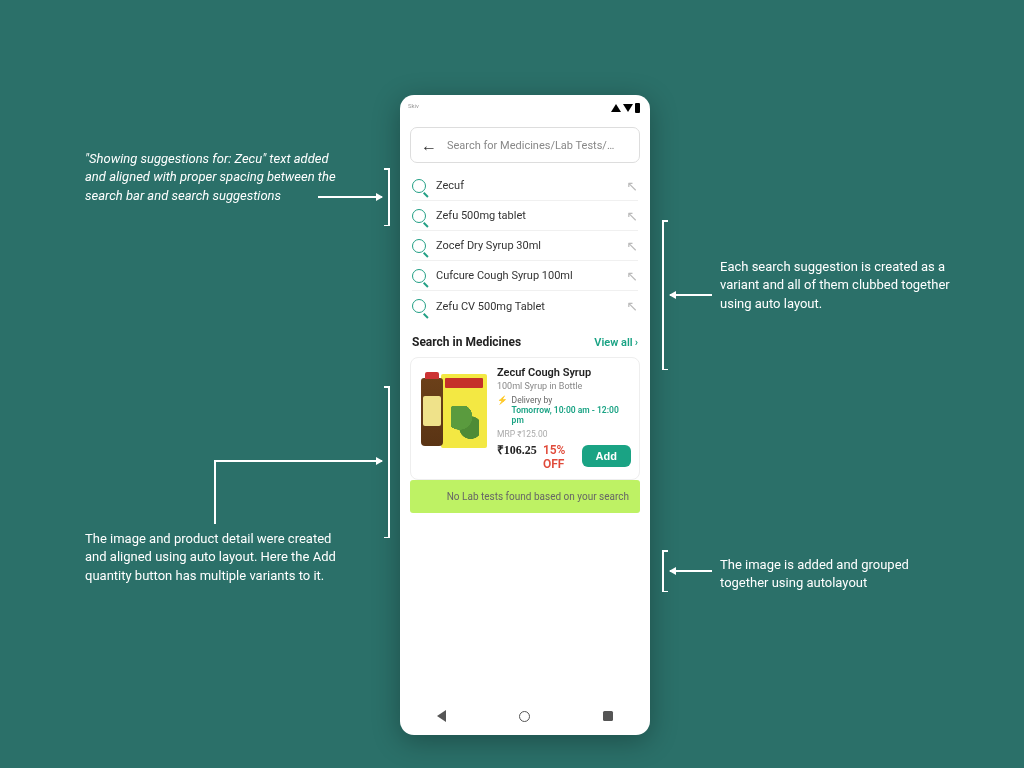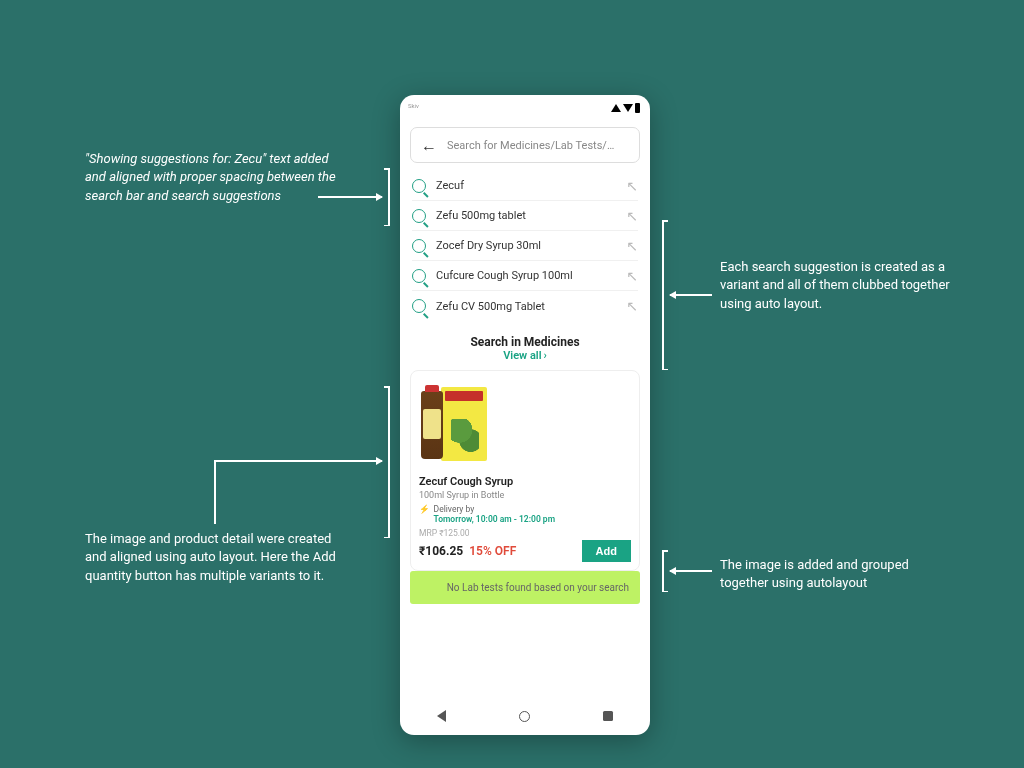--- a/index.html
+++ b/index.html
@@ -45,28 +45,28 @@
     border-bottom:1px solid #f0f0f0;
     gap:10px;
   }
   .sugg-row:last-child { border-bottom:none;}
   .mag { width:14px;height:14px; border:1.5px solid #22a085; border-radius:50%; position:relative; flex-shrink:0;}
   .mag::after{content:"";position:absolute;right:-4px;bottom:-4px;width:6px;height:1.5px;background:#22a085;transform:rotate(45deg);}
   .sugg-label { font-size:11px; color:#333; flex:1;}
   .nw-arrow { font-size:14px; color:#bbb; }
   .section-head {
     display:flex; justify-content:space-between; align-items:center;
-    padding: 14px 4px 8px; font-size:12px;flex-direction:column;
+    padding: 14px 12px 8px; font-size:12px;
   }
   .section-title { font-weight:700; color:#222;}
   .view-all { color:#1aa384; font-size:11px; font-weight:600; display:flex; align-items:flex-end; gap:2px;}
   .chev { font-size:11px;}
   .product-card {
     margin: 0 10px; border:1px solid #eee; border-radius:8px;
-    padding:8px; display:flex; gap:8px;flex-direction:column;
+    padding:8px; display:flex; gap:8px;
   }
   .prod-img {
     width:70px; height:88px; flex-shrink:0;
     background: linear-gradient(180deg,#fff 0,#fff 100%);
     position:relative;
   }
   .bottle { position:absolute; left:2px; top:12px; width:22px; height:68px;
     background:linear-gradient(180deg,#6b4019 0,#5a3414 100%); border-radius:3px 3px 4px 4px;}
   .bottle::before{content:"";position:absolute;left:4px;top:-6px;width:14px;height:7px;background:#c33;border-radius:2px 2px 0 0;}
   .bottle::after{content:"";position:absolute;left:2px;top:18px;width:18px;height:30px;background:#efe28a;border-radius:2px;}
@@ -79,23 +79,23 @@
   .prod-info { flex:1; display:flex; flex-direction:column; font-size:10px;}
   .prod-name { font-size:11px; font-weight:600; color:#222; margin-bottom:2px;}
   .prod-sub { font-size:9px; color:#888; margin-bottom:4px;}
   .delivery-row { display:flex; gap:4px; font-size:8.5px; align-items:flex-start;}
   .bolt { color:#f3a71d;}
   .delivery-text { color:#666;}
   .delivery-time { color:#1aa384; font-weight:600;}
   .mrp { font-size:8.5px; color:#aaa; margin-top:4px;}
   .price-row { display:flex; align-items:center; justify-content:space-between; margin-top:2px;}
   .price-left { display:flex; align-items:baseline; gap:6px;}
-  .price { font-size:12px; font-weight:700; color:#222;}
+  .price { font-size:12px; font-weight:700; color:#222;font-family:Liberation Serif, serif;}
   .discount { font-size:12px; color:#e04a3a; font-weight:600;}
-  .add-btn { background:#1aa384; color:#fff; border:none; border-radius:0;
+  .add-btn { background:#1aa384; color:#fff; border:none; border-radius:6px;
     padding:5px 14px; font-size:11px; font-weight:600;text-align:center;}
   .lab-head { padding:16px 12px 8px; font-size:12px; font-weight:700; color:#222;}
   .no-lab { margin:0 10px; background:#bef264; text-align:right; padding:11px;
     font-size:10px; color:#666; border-radius:3px;}
   .navbar { margin-top:auto; height:38px; display:flex; justify-content:space-around; align-items:center;}
   .nav-back{width:0;height:0;border-top:6px solid transparent;border-bottom:6px solid transparent;border-right:9px solid #555;}
   .nav-home{width:11px;height:11px;border:1.5px solid #555;border-radius:50%;}
   .nav-recent{width:10px;height:10px;background:#555;border-radius:1.5px;}
 
   

